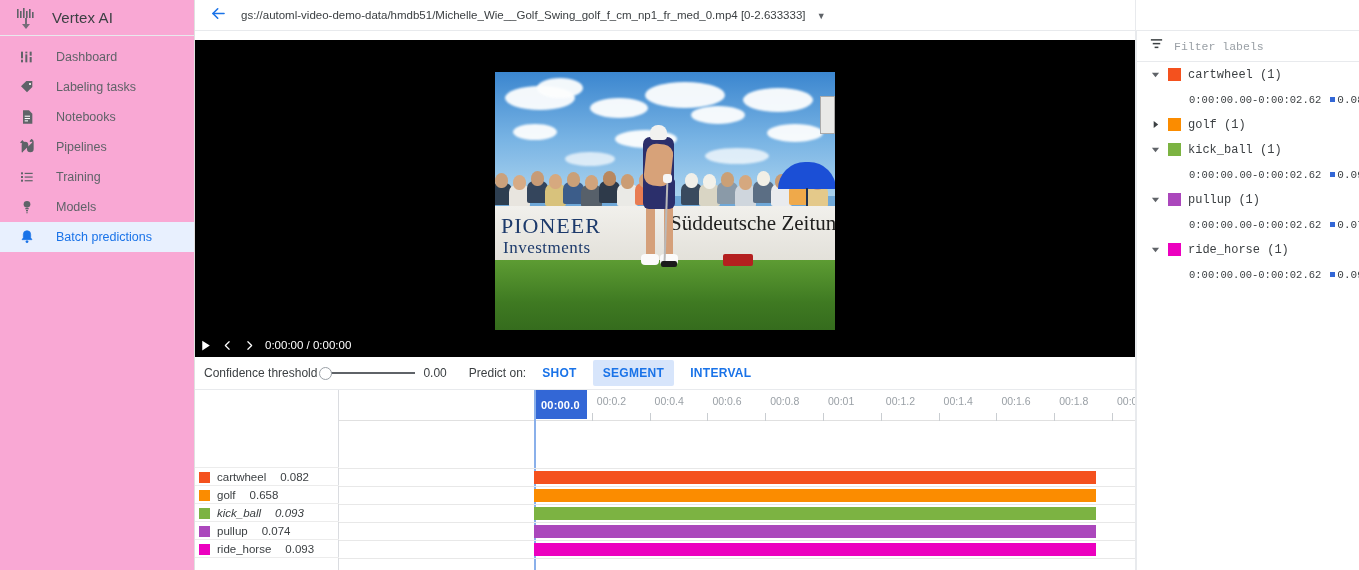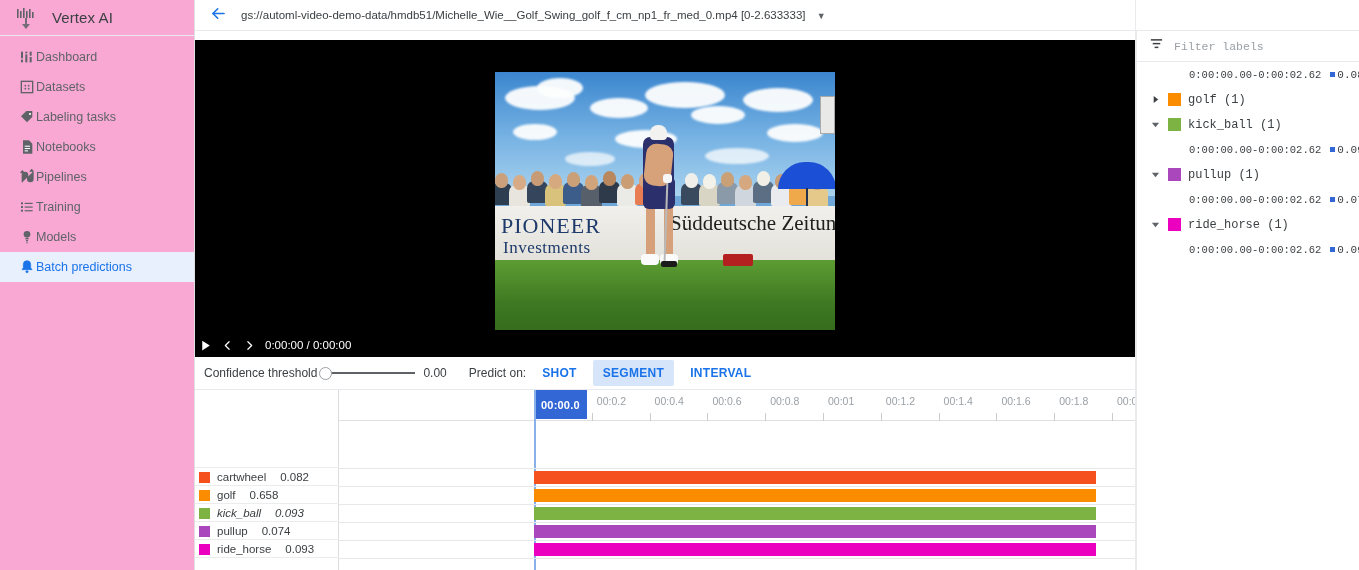--- a/index.html
+++ b/index.html
@@ -17,21 +17,21 @@
   }
   .brand {
     height:36px; display:flex; align-items:center; gap:14px;
     padding-left:14px; border-bottom:1px solid #e8eaed;
   }
   .brand-logo { width:24px; height:24px; display:block; }
   .brand-title { font-size:15px; color:#3c4043; letter-spacing:.1px; }
 
   .nav { padding-top:6px; }
   .nav-item {
-    height:30px; display:flex; align-items:center; 
+    height:30px; display:flex; align-items:center; gap:20px;
     padding-left:18px; font-size:12.5px; color:#5f6368; cursor:pointer;
   }
   .nav-item .ico { width:18px; height:18px; display:flex; align-items:center; justify-content:center; flex:0 0 18px; }
   .nav-item.active { background:#e8f0fe; color:#1a73e8; }
   .nav-item.active .ico svg { fill:#1a73e8; stroke:#1a73e8; }
   .nav-item .ico svg { fill:#5f6368; }
 
   
   .topbar {
     position:absolute; left:195px; top:0; width:1164px; height:31px;
@@ -180,32 +180,20 @@
           <svg viewBox="0 0 24 24" width="16" height="16">
               <rect x="3" y="4" width="3" height="10"></rect>
               <rect x="3" y="16" width="3" height="4"></rect>
               <rect x="9.5" y="8" width="3" height="12"></rect>
               <rect x="9.5" y="4" width="3" height="2.5"></rect>
               <rect x="16" y="4" width="3" height="6"></rect>
               <rect x="16" y="12" width="3" height="8"></rect>
             </svg>
         </span>
         <span>Dashboard</span>
-      </div>
-      <div class="nav-item">
-        <span class="ico">
-          <svg viewBox="0 0 24 24" width="16" height="16">
-              <rect x="3.5" y="3.5" width="17" height="17" fill="none" stroke="#5f6368" stroke-width="2"></rect>
-              <circle cx="9.5" cy="10" r="1.3"></circle>
-              <circle cx="14.5" cy="10" r="1.3"></circle>
-              <circle cx="9.5" cy="14.5" r="1.3"></circle>
-              <circle cx="14.5" cy="14.5" r="1.3"></circle>
-            </svg>
-        </span>
-        <span>Datasets</span>
       </div>
       <div class="nav-item">
         <span class="ico">
           <svg viewBox="0 0 24 24" width="16" height="16">
               <path d="M3 11 L11 3 h9 v9 l-8 8 z"></path>
               <circle cx="16.5" cy="7.5" r="1.6" fill="#fff"></circle>
             </svg>
         </span>
         <span>Labeling tasks</span>
       </div>
@@ -471,20 +459,29 @@
       <span>
         <svg viewBox="0 0 24 24" width="15" height="15" fill="#3c4043">
             <rect x="3" y="5" width="18" height="2.4"></rect>
             <rect x="6" y="11" width="12" height="2.4"></rect>
             <rect x="9" y="17" width="6" height="2.4"></rect>
           </svg>
       </span>
       <span class="filter-ph">Filter labels</span>
     </div>
     <div id="groups">
+        <div class="lgroup">
+          <span class="caret">
+            <svg viewBox="0 0 10 10" width="9" height="9" fill="#5f6368">
+              <path d="M1 3 L9 3 L5 8 z"></path>
+            </svg>
+          </span>
+          <span class="gswatch" style="background: rgb(244, 81, 30);"></span>
+          <span>cartwheel (1)</span>
+        </div>
         <div class="lseg">
           <span class="seg-range">0:00:00.00-0:00:02.62</span>
           <span class="seg-meter">
             <span class="mtrack"></span>
             <span class="mdot"></span>
           </span>
           <span class="seg-score">0.082</span>
         </div>
         <div class="lgroup">
           <span class="caret">

